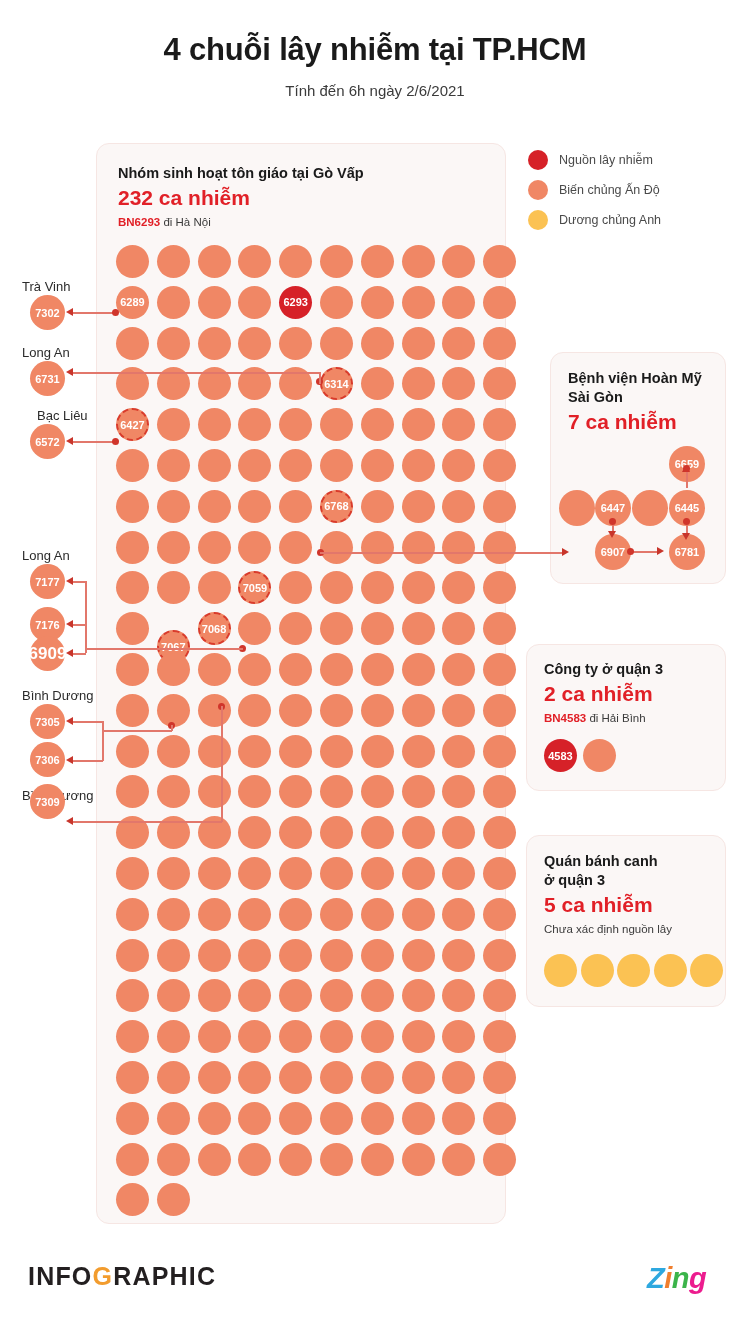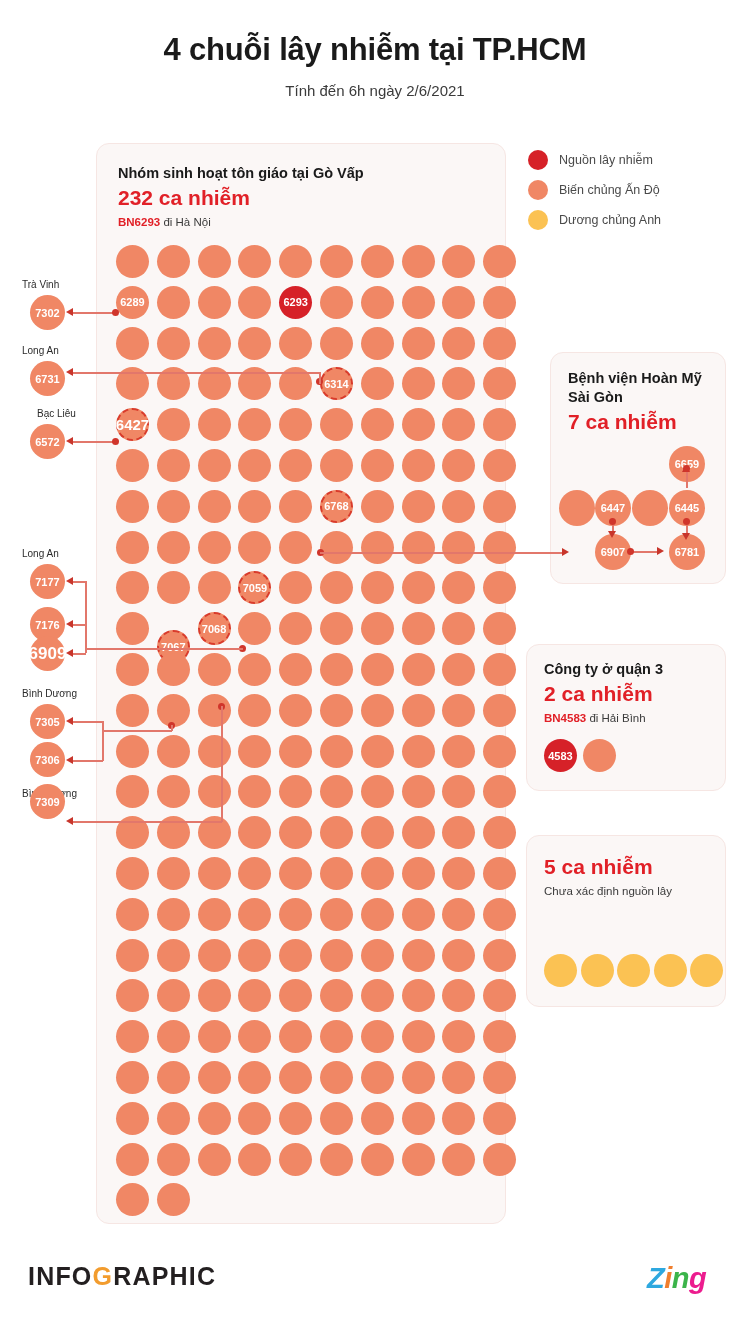--- a/index.html
+++ b/index.html
@@ -79,21 +79,21 @@
     position: absolute; width: 0; height: 0;
   }
   .arrow-l { border-top: 4.5px solid transparent; border-bottom: 4.5px solid transparent; border-right: 7px solid #c8352b; }
   .arrow-r { border-top: 4.5px solid transparent; border-bottom: 4.5px solid transparent; border-left: 7px solid #c8352b; }
   .arrow-u { border-left: 4.5px solid transparent; border-right: 4.5px solid transparent; border-bottom: 7px solid #c8352b; }
   .arrow-d { border-left: 4.5px solid transparent; border-right: 4.5px solid transparent; border-top: 7px solid #c8352b; }
   .nub { position: absolute; width: 7px; height: 7px; border-radius: 50%; background: #d0352b; }
 
   
   .prov-label {
-    position: absolute; font-size: 10px; color: #2b2b2b; white-space: nowrap;
+    position: absolute; font-size: 13px; color: #2b2b2b; white-space: nowrap;
   }
 
   
   .footer-infographic {
     position: absolute; left: 28px; top: 1262px;
     font-size: 25px; font-weight: bold; letter-spacing: 1.2px;
     color: #231f20;
   }
   .footer-infographic .gaccent { color: #f29c2e; }
   .zing {
@@ -170,21 +170,21 @@
         <div class="dot india" style="left: 19px; top: 223.4px; width: 33px; height: 33px; font-size: 11px;"></div>
         <div class="dot india" style="left: 59.8px; top: 223.4px; width: 33px; height: 33px; font-size: 11px;"></div>
         <div class="dot india" style="left: 100.6px; top: 223.4px; width: 33px; height: 33px; font-size: 11px;"></div>
         <div class="dot india" style="left: 141.4px; top: 223.4px; width: 33px; height: 33px; font-size: 11px;"></div>
         <div class="dot india" style="left: 182.2px; top: 223.4px; width: 33px; height: 33px; font-size: 11px;"></div>
         <div class="dot spread" style="left: 223px; top: 223.4px; width: 33px; height: 33px; font-size: 11px;">6314</div>
         <div class="dot india" style="left: 263.8px; top: 223.4px; width: 33px; height: 33px; font-size: 11px;"></div>
         <div class="dot india" style="left: 304.6px; top: 223.4px; width: 33px; height: 33px; font-size: 11px;"></div>
         <div class="dot india" style="left: 345.4px; top: 223.4px; width: 33px; height: 33px; font-size: 11px;"></div>
         <div class="dot india" style="left: 386.2px; top: 223.4px; width: 33px; height: 33px; font-size: 11px;"></div>
-        <div class="dot spread" style="left: 19px; top: 264.2px; width: 33px; height: 33px; font-size: 15px; text-align: right;">6427</div>
+        <div class="dot spread" style="left: 19px; top: 264.2px; width: 33px; height: 33px; font-size: 11px; text-align: right;">6427</div>
         <div class="dot india" style="left: 59.8px; top: 264.2px; width: 33px; height: 33px; font-size: 11px;"></div>
         <div class="dot india" style="left: 100.6px; top: 264.2px; width: 33px; height: 33px; font-size: 11px;"></div>
         <div class="dot india" style="left: 141.4px; top: 264.2px; width: 33px; height: 33px; font-size: 11px;"></div>
         <div class="dot india" style="left: 182.2px; top: 264.2px; width: 33px; height: 33px; font-size: 11px;"></div>
         <div class="dot india" style="left: 223px; top: 264.2px; width: 33px; height: 33px; font-size: 11px;"></div>
         <div class="dot india" style="left: 263.8px; top: 264.2px; width: 33px; height: 33px; font-size: 11px;"></div>
         <div class="dot india" style="left: 304.6px; top: 264.2px; width: 33px; height: 33px; font-size: 11px;"></div>
         <div class="dot india" style="left: 345.4px; top: 264.2px; width: 33px; height: 33px; font-size: 11px;"></div>
         <div class="dot india" style="left: 386.2px; top: 264.2px; width: 33px; height: 33px; font-size: 11px;"></div>
         <div class="dot india" style="left: 19px; top: 305px; width: 33px; height: 33px; font-size: 11px;"></div>
@@ -410,20 +410,24 @@
       <div class="p-note"><span class="bn">BN4583</span><span> đi Hải Bình</span></div>
     </div>
     <div id="ct-dots">
         <div class="dot source" style="left: 17px; top: 94px; width: 33px; height: 33px; font-size: 11px;">4583</div>
         <div class="dot india" style="left: 56px; top: 94px; width: 33px; height: 33px; font-size: 11px;"></div>
       </div>
   </div>
 
   <div class="panel" id="panel-qbc">
     <div class="p-head">
+      <div class="p-title">
+        <div>Quán bánh canh</div>
+        <div>ở quận 3</div>
+      </div>
       <div class="p-count">5 ca nhiễm</div>
       <div class="p-sub">Chưa xác định nguồn lây</div>
     </div>
     <div id="qbc-dots">
         <div class="dot uk" style="left: 17px; top: 118px; width: 33px; height: 33px;"></div>
         <div class="dot uk" style="left: 53.5px; top: 118px; width: 33px; height: 33px;"></div>
         <div class="dot uk" style="left: 90px; top: 118px; width: 33px; height: 33px;"></div>
         <div class="dot uk" style="left: 126.5px; top: 118px; width: 33px; height: 33px;"></div>
         <div class="dot uk" style="left: 163px; top: 118px; width: 33px; height: 33px;"></div>
       </div>

